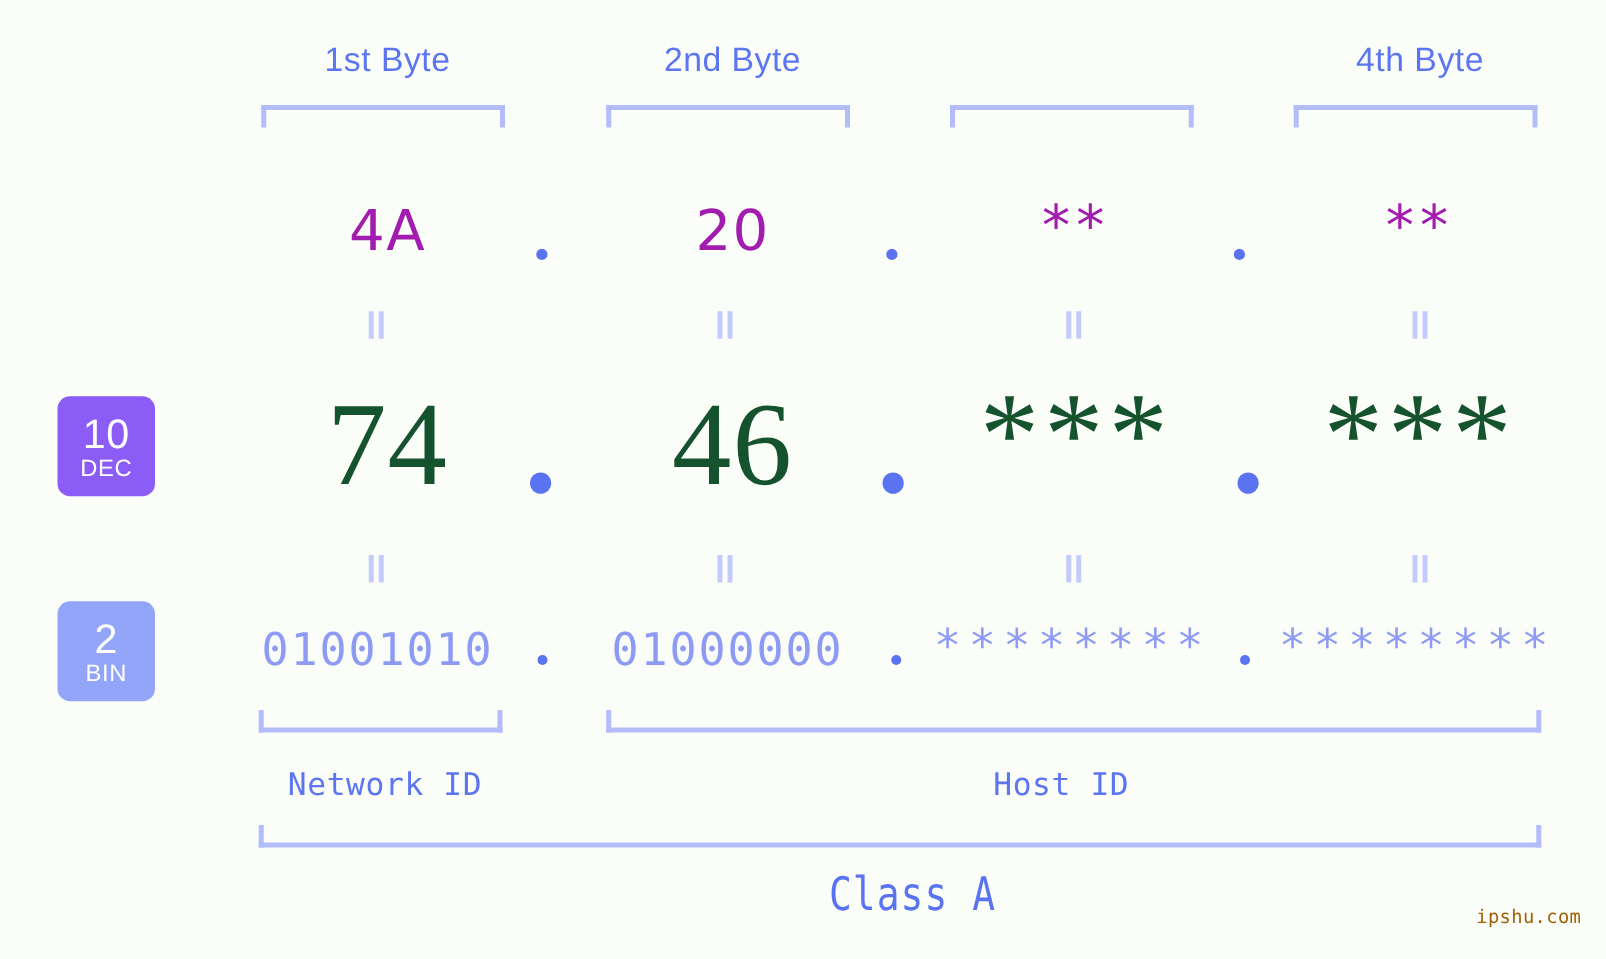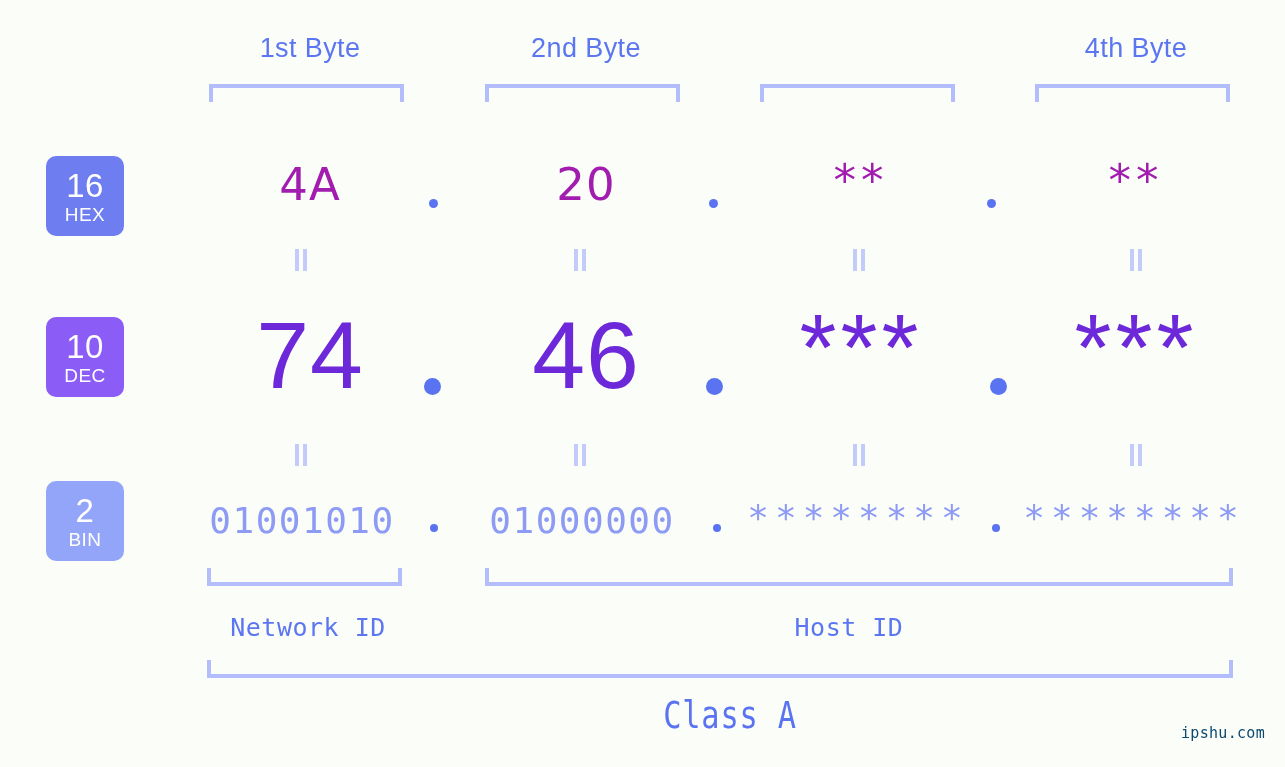--- a/index.html
+++ b/index.html
@@ -88,23 +88,23 @@
     white-space: nowrap;
     line-height: 1;
   }
   .row-hex .val {
     font-family: "DejaVu Sans", sans-serif;
     font-size: 45px;
     color: #a21caf;
     letter-spacing: 1px;
   }
   .row-dec .val {
-    font-family: Liberation Sans, sans-serif;
+    font-family: Liberation Serif, serif;
     font-size: 95px;
-    color: #6d28d9;
+    color: #14532d;
     letter-spacing: 1px;
   }
   .row-bin .val {
     font-family: "DejaVu Sans Mono", monospace;
     font-size: 36px;
     color: #8d9bf5;
     letter-spacing: 1.5px;
   }
   .val.stars-hex {
     font-size: 45px;
@@ -169,43 +169,39 @@
     transform: scaleX(0.82);
   }
 
   
   .watermark {
     position: absolute;
     right: 20px;
     bottom: 25px;
     font-family: "DejaVu Sans Mono", monospace;
     font-size: 15px;
-    color: #0c4a6e;
+    color: #a16207;
     letter-spacing: 0.3px;
     white-space: nowrap;
   }
 </style>
 </head>
 <body>
 
 <div id="stage">
 
   <div class="byte-label" style="left:180px;">1st Byte</div>
   <div class="byte-label" style="left:456px;">2nd Byte</div>
   <div class="byte-label" style="left:1006px;">4th Byte</div>
 
   <div class="bracket-top" style="left:209px; width:195px;"></div>
   <div class="bracket-top" style="left:485px; width:195px;"></div>
   <div class="bracket-top" style="left:760px; width:195px;"></div>
   <div class="bracket-top" style="left:1035px; width:195px;"></div>
 
-  <div class="base-badge" style="top:156px; background:#6e7ef1;">
-    <span class="num">16</span>
-    <span class="nm">HEX</span>
-  </div>
 
   <div class="row-hex">
     <div class="val" style="left:180px; top:162px; width:260px;">4A</div>
     <div class="val" style="left:456px; top:162px; width:260px;">20</div>
     <div class="val stars-hex" style="left:731px; top:158px; width:260px;">**</div>
     <div class="val stars-hex" style="left:1006px; top:158px; width:260px;">**</div>
 
     <div class="dot dot-small" style="left:429px; top:199px;"></div>
     <div class="dot dot-small" style="left:709px; top:199px;"></div>
     <div class="dot dot-small" style="left:987px; top:199px;"></div>

